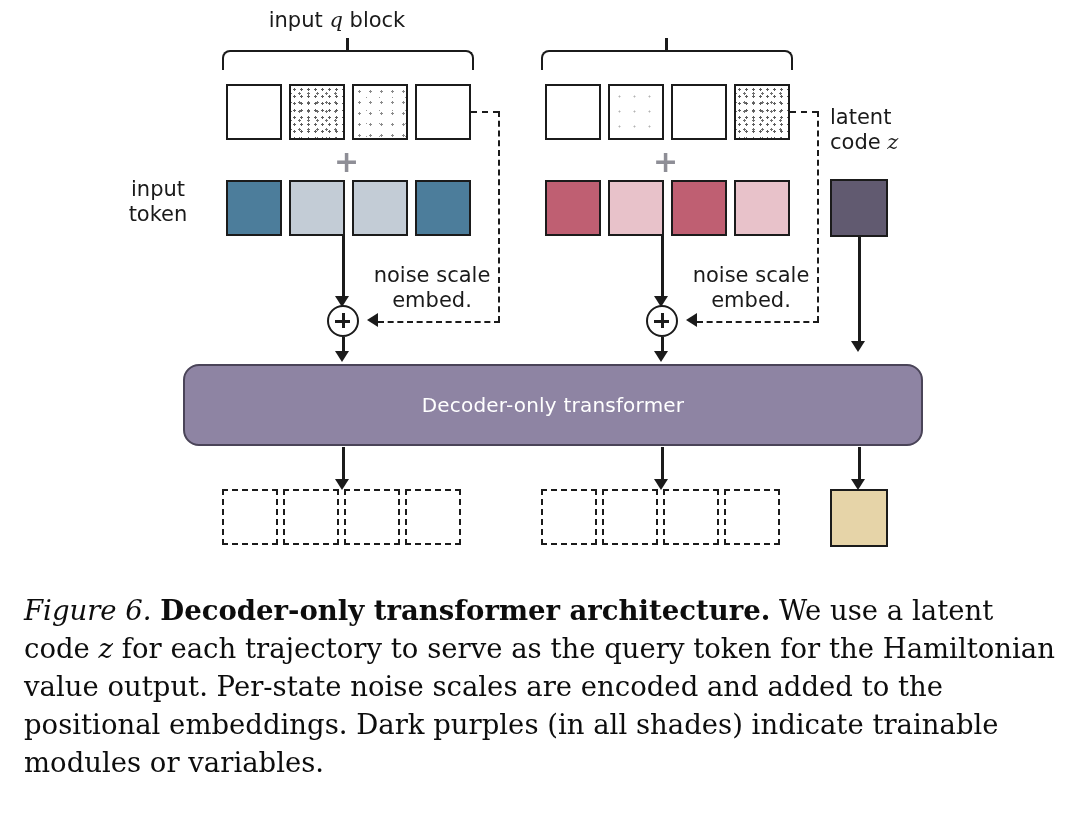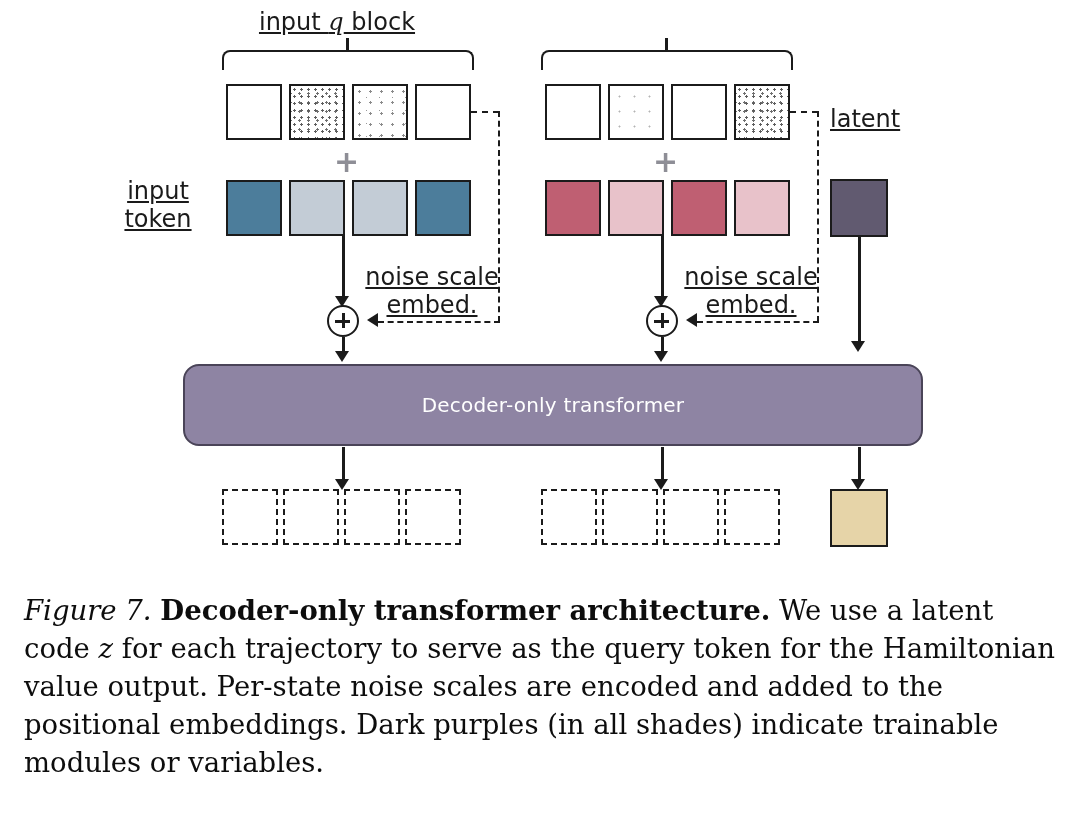--- a/index.html
+++ b/index.html
@@ -18,26 +18,25 @@
   #figure {
     position: absolute;
     left: 0; top: 0;
     width: 1080px;
     height: 585px;
   }
 
   
   .lbl {
     position: absolute;
-    font-size: 24px;
+    font-size: 21px;
     line-height: 1.18;
     color: #1a1a1a;
     text-align: center;
     white-space: nowrap;
-    text-decoration: underline;
   }
   .lbl.right { text-align: left; }
   .lbl.two { white-space: normal; }
   .ital { font-family: "DejaVu Serif", serif; font-style: italic; }
 
   
   .box {
     position: absolute;
     width: 56px;
     height: 56px;
@@ -245,20 +244,21 @@
   <div class="box statebox" style="left:415px; top:180px; background:#4c7d9b;"></div>
 
   <div class="box statebox" style="left:545px; top:180px; background:#bf5f72;"></div>
   <div class="box statebox" style="left:608px; top:180px; background:#e8c2ca;"></div>
   <div class="box statebox" style="left:671px; top:180px; background:#bf5f72;"></div>
   <div class="box statebox" style="left:734px; top:180px; background:#e8c2ca;"></div>
 
   <div class="box latentbox" style="left:830px; top:179px; background:#615a70;"></div>
   <div class="lbl two right" style="left:830px; top:105px; width:150px;">
     <div>latent</div>
+    <div>code <span class="ital">z</span></div>
   </div>
 
   <div class="vline" style="left:342px; top:236px; height:66px;"></div>
   <div class="arrowhead-down" style="left:335px; top:296px;"></div>
   <div class="circ" style="left:327px; top:305px;"></div>
 
   <div class="vline" style="left:661px; top:236px; height:66px;"></div>
   <div class="arrowhead-down" style="left:654px; top:296px;"></div>
   <div class="circ" style="left:646px; top:305px;"></div>
 
@@ -310,16 +310,16 @@
   <div class="box outbox" style="left:541px; top:489px;"></div>
   <div class="box outbox" style="left:602px; top:489px;"></div>
   <div class="box outbox" style="left:663px; top:489px;"></div>
   <div class="box outbox" style="left:724px; top:489px;"></div>
 
   <div class="box hambox" style="left:830px; top:489px; width:58px; height:58px; background:#e6d4a8;"></div>
 
 </div>
 
 <div id="caption">
-  <span class="fignum">Figure 7.</span>
+  <span class="fignum">Figure 6.</span>
   <span class="bold">Decoder-only transformer architecture.</span>
   <span> We use a latent code </span><span class="mathital">z</span><span> for each trajectory to serve as the query token for the Hamiltonian value output. Per-state noise scales are encoded and added to the positional embeddings. Dark purples (in all shades) indicate trainable modules or variables.</span>
 </div>
 
 </body></html>

